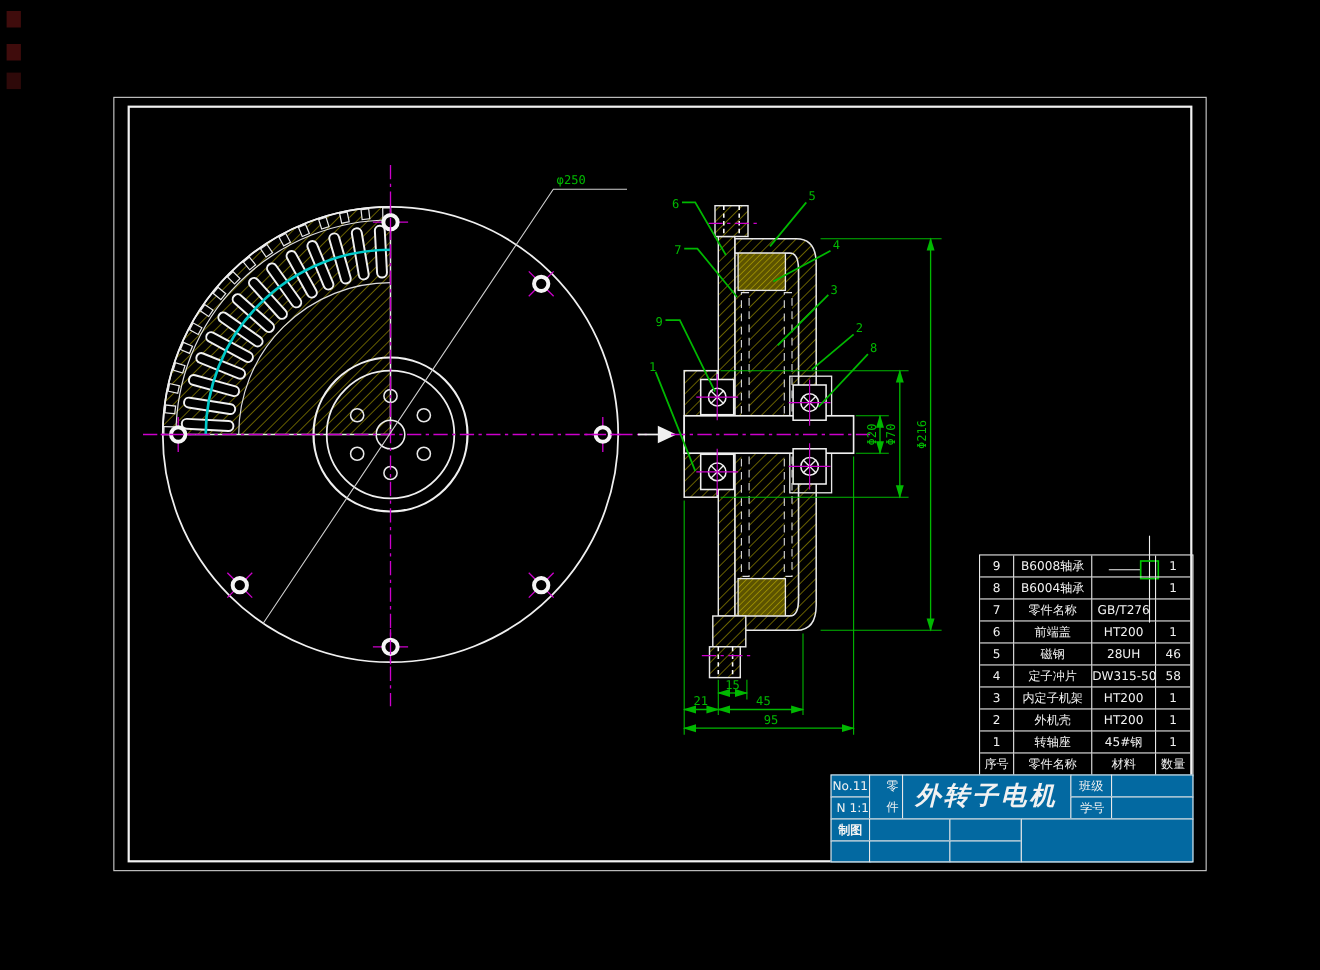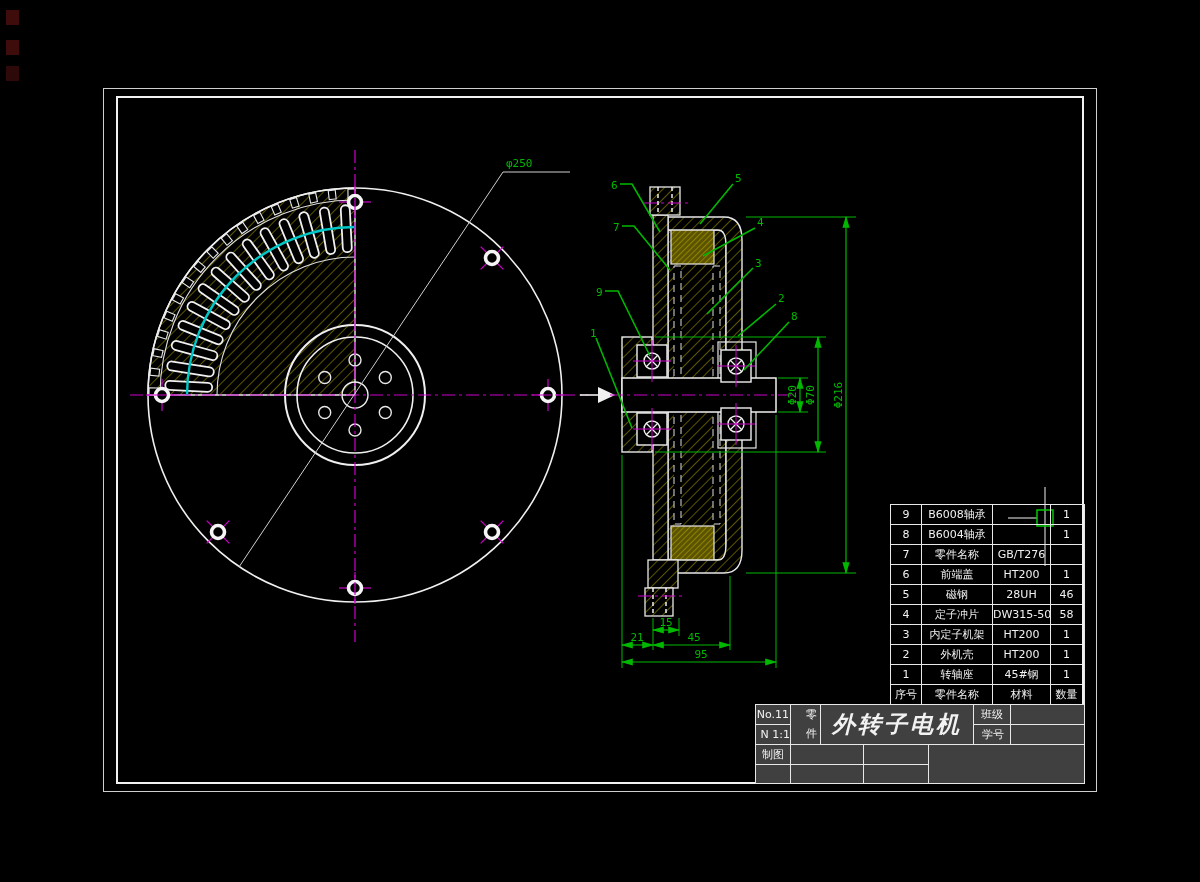--- a/index.html
+++ b/index.html
@@ -7,21 +7,21 @@
          font-family:"DejaVu Sans",sans-serif;color:#f2f2f2;}
   svg text{font-family:"DejaVu Sans Mono","DejaVu Sans",monospace;}
   
   .pt{position:absolute;left:890px;top:504px;width:195px;border:1px solid #e8e8e8;box-sizing:border-box;}
   .pt-row{display:grid;grid-template-columns:31px 71px 58px 31px;height:20px;}
   .pt-cell{border-right:1px solid #e8e8e8;border-bottom:1px solid #e8e8e8;box-sizing:border-box;
            font-size:11px;line-height:19px;text-align:center;color:#f2f2f2;overflow:hidden;white-space:nowrap;}
   .pt-row .pt-cell:last-child{border-right:none;}
   .pt-row:last-child .pt-cell{border-bottom:none;text-align:center;}
   
-  .tb{position:absolute;box-sizing:border-box;border:1px solid #e8e8e8;background:#404040;
+  .tb{position:absolute;box-sizing:border-box;border:1px solid #e8e8e8;background:#0369a1;
       font-size:11px;color:#f2f2f2;text-align:center;overflow:hidden;}
   .tb-big{font-size:23px;font-style:italic;letter-spacing:3px;line-height:38px;font-weight:bold;}
   .lbl2{line-height:19px;font-size:11px;}
 </style>
 </head>
 <body>
 
 <div id="stage">
 
 <svg width="1200" height="882">
@@ -326,21 +326,21 @@
   <div class="tb lbl2" style="left:755px;top:724px;width:36px;height:21px;text-align:right;">N 1:1</div>
   <div class="tb" style="left:790px;top:704px;width:31px;height:41px;padding-left:12px;">
     <div class="lbl2">零件</div>
     <div class="lbl2">名称</div>
   </div>
   <div class="tb tb-big" style="left:820px;top:704px;width:154px;height:41px;">外转子电机总成</div>
   <div class="tb lbl2" style="left:973px;top:704px;width:38px;height:21px;">班级</div>
   <div class="tb lbl2" style="left:973px;top:724px;width:40px;height:21px;">学号</div>
   <div class="tb" style="left:1010px;top:704px;width:75px;height:21px;"></div>
   <div class="tb" style="left:1010px;top:724px;width:75px;height:21px;"></div>
-  <div class="tb lbl2" style="left:755px;top:744px;width:36px;height:21px;">制图</div>
+  <div class="tb lbl2" style="left:755px;top:744px;width:36px;height:21px;font-weight:bold;">制图</div>
   <div class="tb" style="left:790px;top:744px;width:74px;height:21px;"></div>
   <div class="tb" style="left:863px;top:744px;width:66px;height:21px;"></div>
   <div class="tb lbl2" style="left:755px;top:764px;width:36px;height:20px;padding-left:35px;">审核</div>
   <div class="tb" style="left:790px;top:764px;width:74px;height:20px;"></div>
   <div class="tb" style="left:863px;top:764px;width:66px;height:20px;"></div>
   <div class="tb" style="left:928px;top:744px;width:157px;height:40px;"></div>
 </div>
 
 </div>
 

